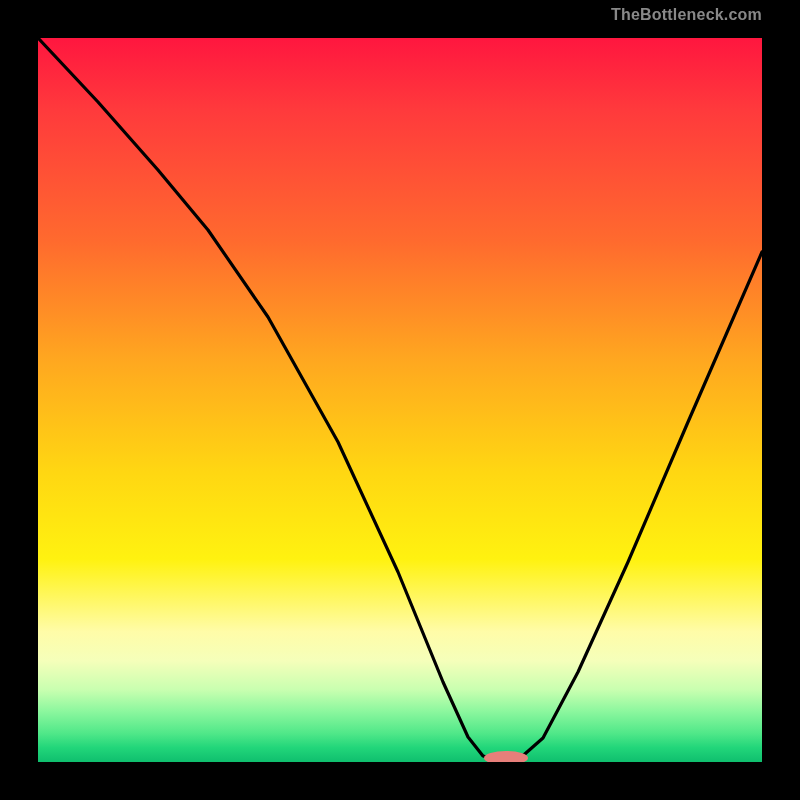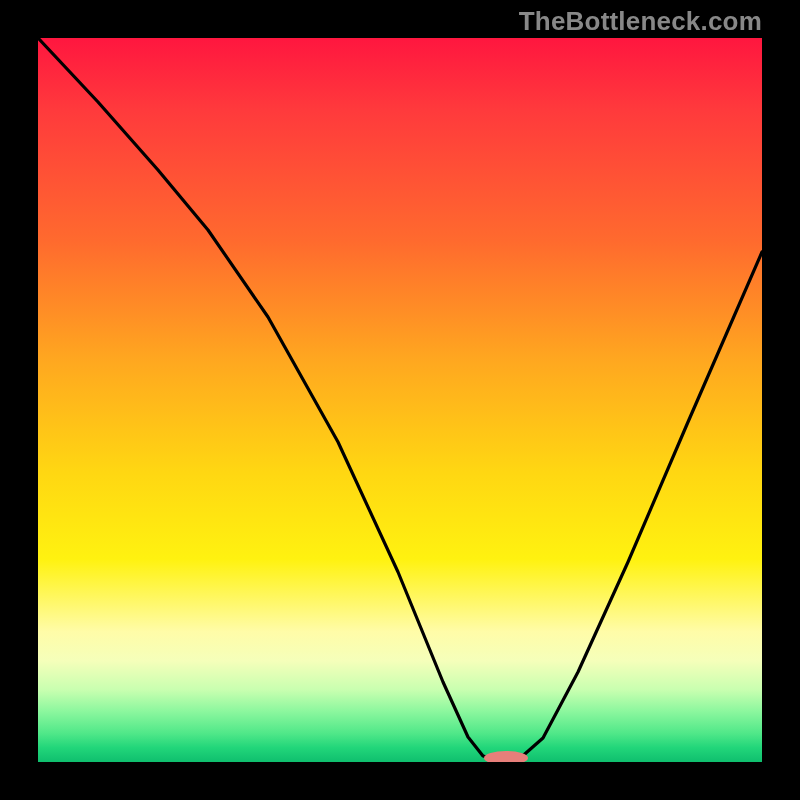--- a/index.html
+++ b/index.html
@@ -50,21 +50,21 @@
     left: 0;
     width: 724px;
     height: 724px;
     display: block;
   }
   .watermark {
     position: absolute;
     top: 6px;
     right: 38px;
     color: #888;
-    font-size: 26px;
+    font-size: 16px;
     font-weight: 600;
     letter-spacing: 0.2px;
     user-select: none;
   }
 </style>
 </head>
 <body>
 
 <div class="frame">
 

